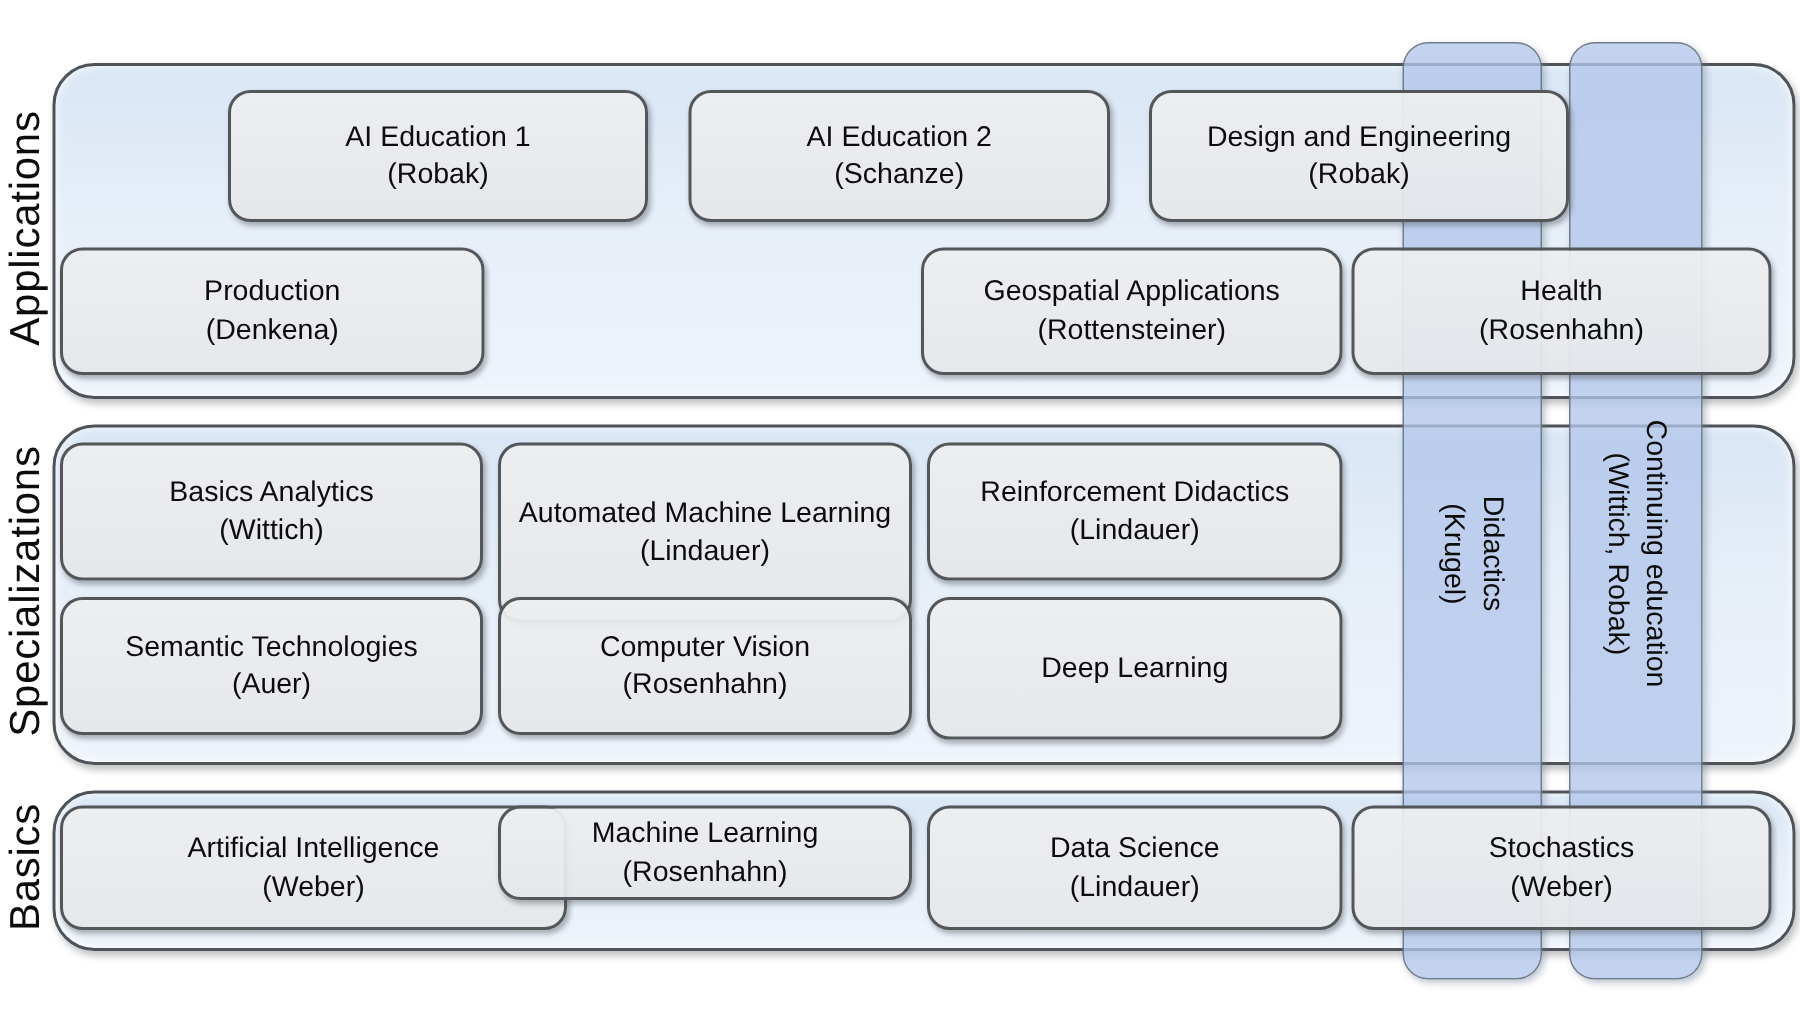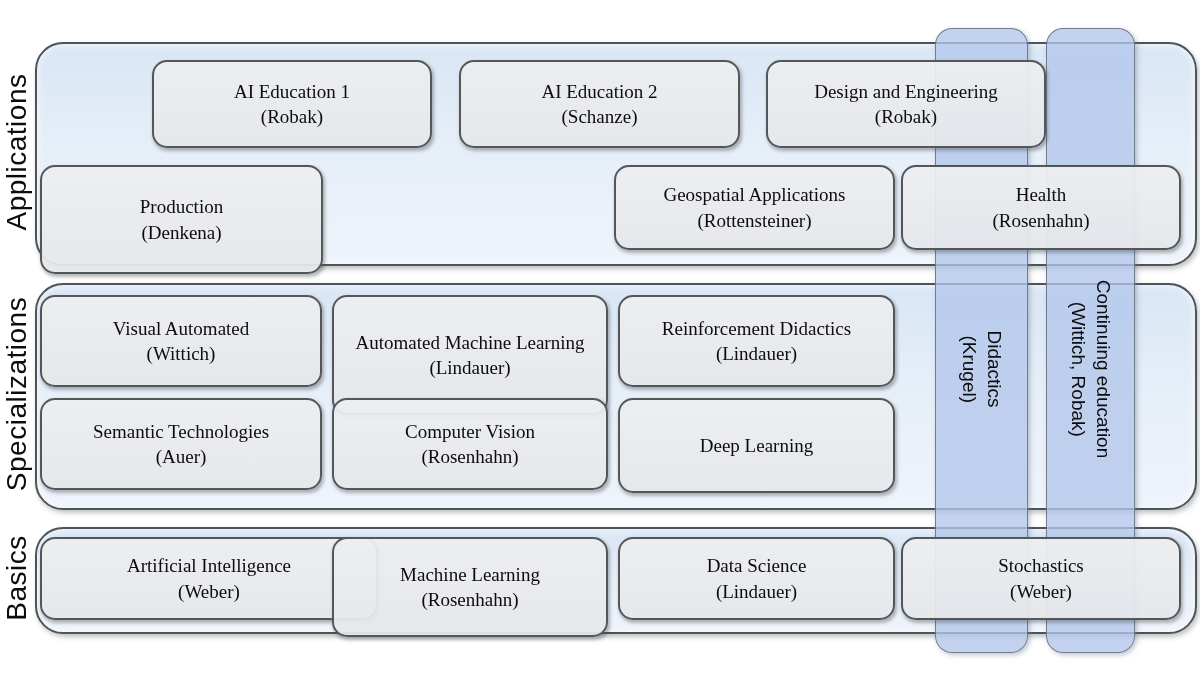--- a/index.html
+++ b/index.html
@@ -27,21 +27,21 @@
     position:absolute;top:340px;left:50%;transform:translate(-50%,-50%);
     writing-mode:vertical-rl;text-align:center;font-size:19px;line-height:1.35;
     white-space:nowrap;color:#0c0c0c;
   }
   .box{
     position:absolute;z-index:3;box-sizing:border-box;
     border:2px solid #54575a;border-radius:15px;
     background:linear-gradient(180deg,rgba(237,238,240,0.94) 0%,rgba(229,231,234,0.94) 100%);
     box-shadow:1.5px 2.5px 3.5px rgba(70,75,80,0.4);
     display:flex;flex-direction:column;justify-content:center;align-items:center;
-    text-align:center;font-size:19px;line-height:1.32;padding:0 8px;font-family:Liberation Serif, serif;
+    text-align:center;font-size:19px;line-height:1.32;padding:0 8px;
   }
   .box .t,.box .s{width:100%;}
 </style>
 </head>
 <body>
 
 <div class="stage">
 
   <div class="band" style="top:42px;height:220px"></div>
   <div class="band" style="top:283px;height:223px"></div>
@@ -70,35 +70,35 @@
   </div>
   <div class="box" style="left:459px;top:60px;width:281px;height:88px">
     <div class="t">AI Education 2</div>
     <div class="s">(Schanze)</div>
   </div>
   <div class="box" style="left:766px;top:60px;width:280px;height:88px">
     <div class="t">Design and Engineering</div>
     <div class="s">(Robak)</div>
   </div>
 
-  <div class="box" style="left:40px;top:165px;width:283px;height:109px">
+  <div class="box" style="left:40px;top:165px;width:283px;height:85px">
     <div class="t">Production</div>
     <div class="s">(Denkena)</div>
   </div>
   <div class="box" style="left:614px;top:165px;width:281px;height:85px">
     <div class="t">Geospatial Applications</div>
     <div class="s">(Rottensteiner)</div>
   </div>
   <div class="box" style="left:901px;top:165px;width:280px;height:85px">
     <div class="t">Health</div>
     <div class="s">(Rosenhahn)</div>
   </div>
 
   <div class="box" style="left:40px;top:295px;width:282px;height:92px">
-    <div class="t">Visual Automated</div>
+    <div class="t">Basics Analytics</div>
     <div class="s">(Wittich)</div>
   </div>
   <div class="box" style="left:332px;top:295px;width:276px;height:120px">
     <div class="t">Automated Machine Learning</div>
     <div class="s">(Lindauer)</div>
   </div>
   <div class="box" style="left:618px;top:295px;width:277px;height:92px">
     <div class="t">Reinforcement Didactics</div>
     <div class="s">(Lindauer)</div>
   </div>
@@ -113,21 +113,21 @@
   </div>
   <div class="box" style="left:618px;top:398px;width:277px;height:95px">
     <div class="t">Deep Learning</div>
     <div class="s"></div>
   </div>
 
   <div class="box" style="left:40px;top:537px;width:338px;height:83px">
     <div class="t">Artificial Intelligence</div>
     <div class="s">(Weber)</div>
   </div>
-  <div class="box" style="left:332px;top:537px;width:276px;height:100px">
+  <div class="box" style="left:332px;top:537px;width:276px;height:63px">
     <div class="t">Machine Learning</div>
     <div class="s">(Rosenhahn)</div>
   </div>
   <div class="box" style="left:618px;top:537px;width:277px;height:83px">
     <div class="t">Data Science</div>
     <div class="s">(Lindauer)</div>
   </div>
   <div class="box" style="left:901px;top:537px;width:280px;height:83px">
     <div class="t">Stochastics</div>
     <div class="s">(Weber)</div>

